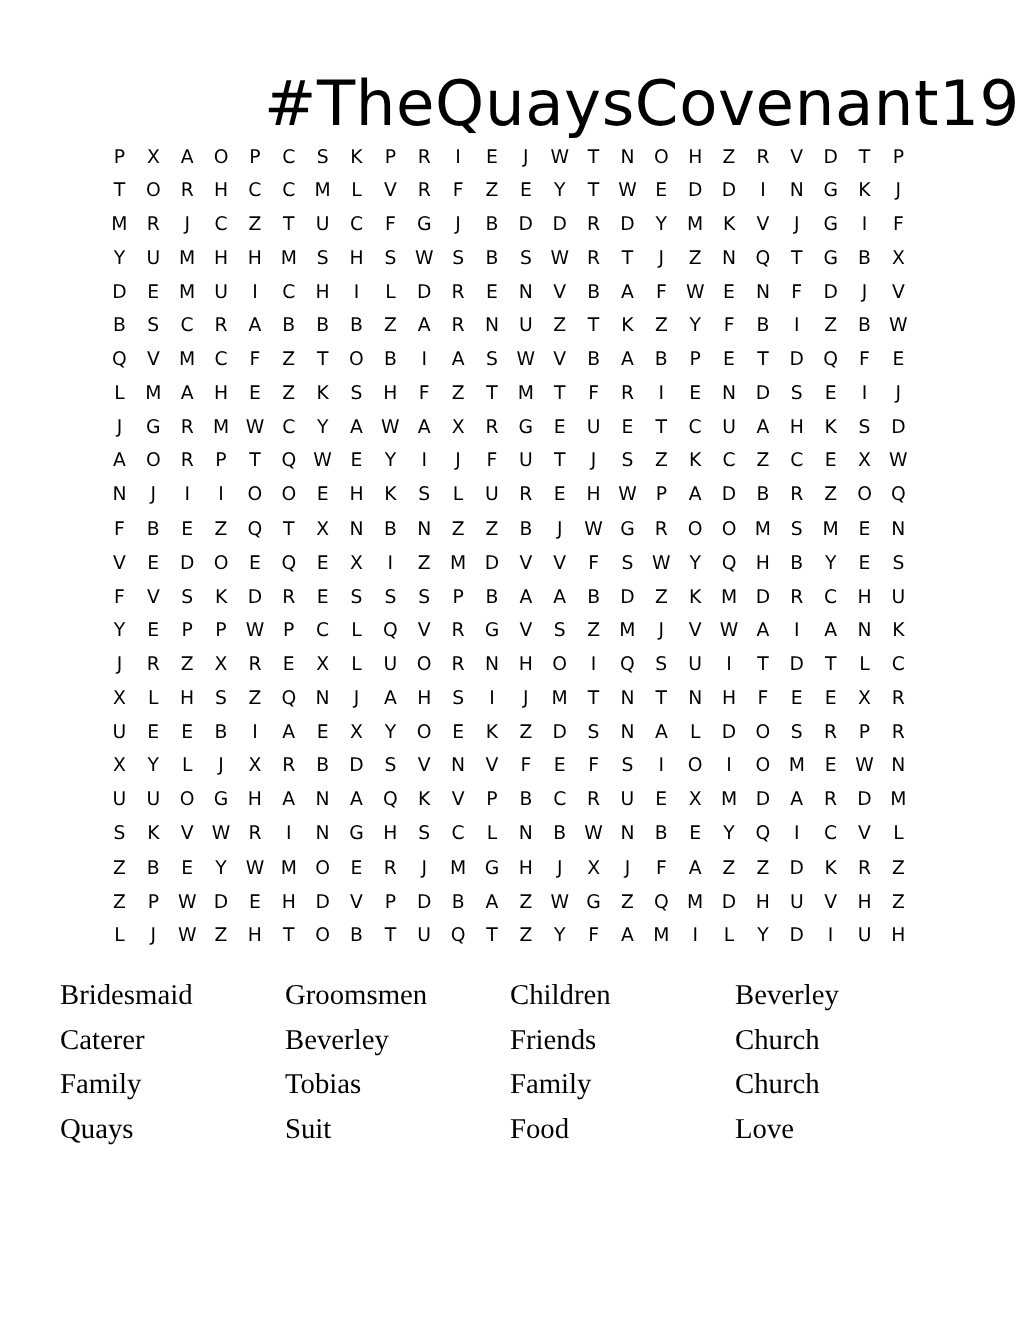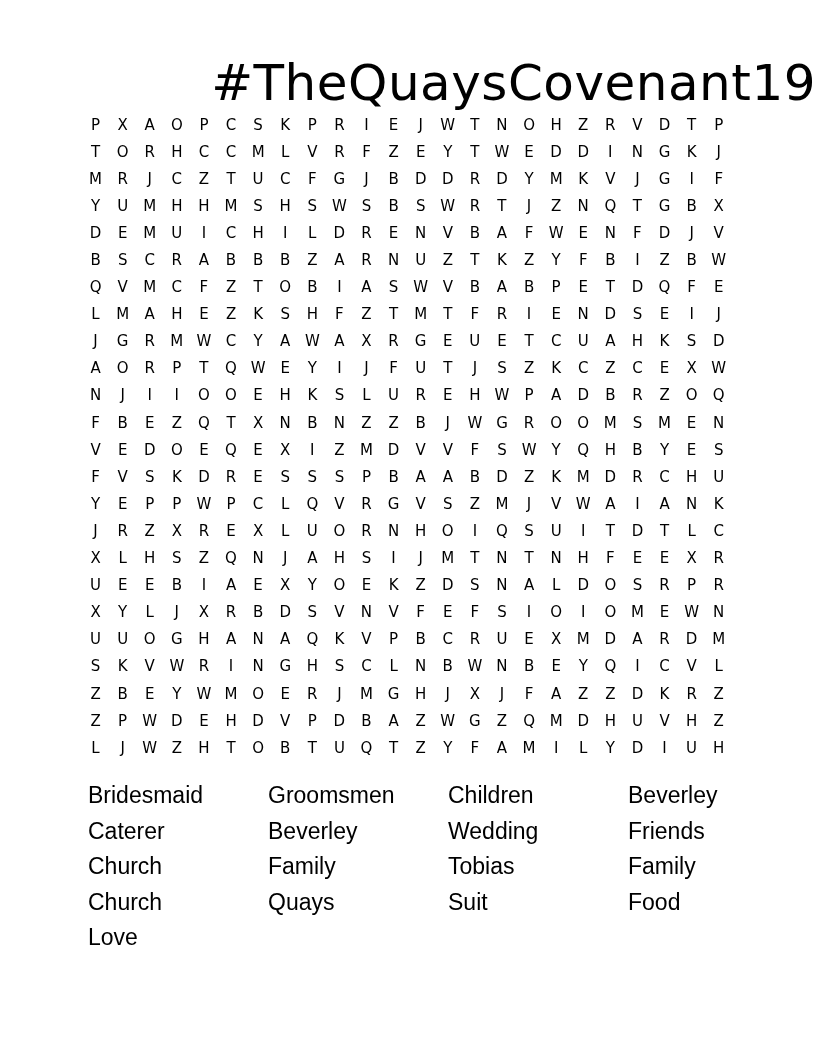--- a/index.html
+++ b/index.html
@@ -1,21 +1,21 @@
 <!DOCTYPE html>
 <html><head>
 <meta charset="utf-8">
 <style>
   html, body { margin:0; padding:0; background:#ffffff; }
   body { width:816px; height:1056px; position:relative; overflow:hidden; color:#000; font-family:"DejaVu Sans", sans-serif; }
   .title { position:absolute; top:28px; left:0; width:816px; text-align:right; font-size:50px; line-height:70px; font-family:"DejaVu Sans", sans-serif; letter-spacing:0.5px;margin-top:20px; }
   .grid { position:absolute; left:82px; top:111px; display:grid; grid-template-columns:repeat(24, 27.1px); grid-auto-rows:27.1px; }
   .cell { display:flex; align-items:center; justify-content:center; font-size:15px; font-family:"DejaVu Sans", sans-serif; }
   .words { position:absolute; left:48px; top:778px; display:grid; grid-template-columns:180px 180px 180px 180px; grid-auto-rows:35.5px; }
-  .word { font-size:23px; line-height:35px; font-family:Liberation Sans, sans-serif;margin-left:40px; }
+  .word { font-size:23px; line-height:35px; font-family:Liberation Serif, serif; }
 </style>
 </head>
 <body>
 
 <div class="title">#TheQuaysCovenant19</div>
 
 <div class="grid" id="grid">
     <div class="cell">P</div>
     <div class="cell">X</div>
     <div class="cell">A</div>
@@ -594,21 +594,20 @@
     <div class="cell">H</div>
   </div>
 
 <div class="words" id="words">
     <div class="word">Bridesmaid</div>
     <div class="word">Groomsmen</div>
     <div class="word">Children</div>
     <div class="word">Beverley</div>
     <div class="word">Caterer</div>
     <div class="word">Beverley</div>
-    <div class="word">Wedding</div>
     <div class="word">Friends</div>
     <div class="word">Church</div>
     <div class="word">Family</div>
     <div class="word">Tobias</div>
     <div class="word">Family</div>
     <div class="word">Church</div>
     <div class="word">Quays</div>
     <div class="word">Suit</div>
     <div class="word">Food</div>
     <div class="word">Love</div>

